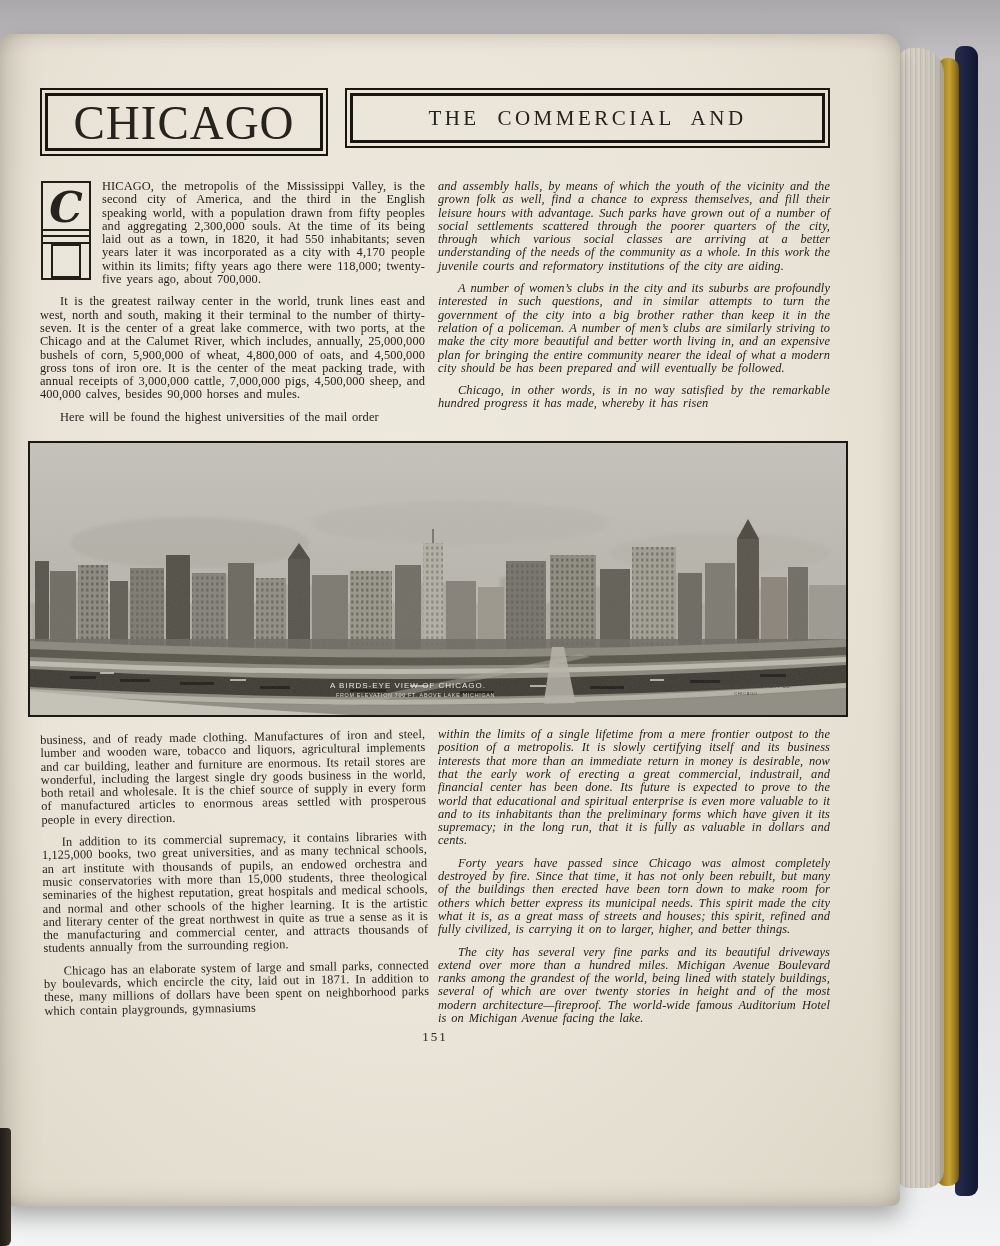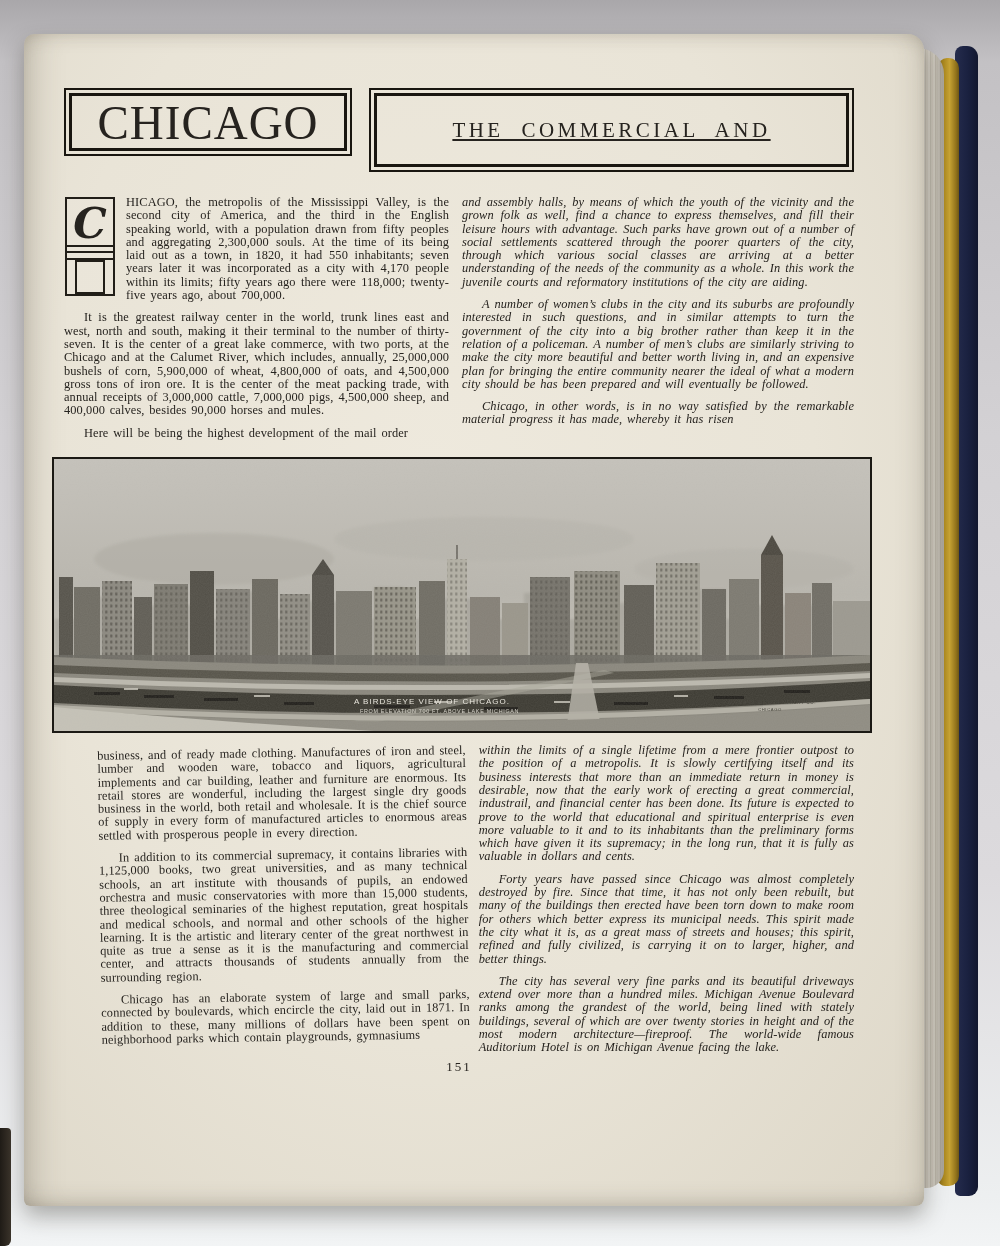--- a/index.html
+++ b/index.html
@@ -15,37 +15,37 @@
     background:linear-gradient(90deg,#7e641a 0%,#a8861e 25%,#c6a233 55%,#93741c 85%,#6e5614 100%);
     border-radius:9px 10px 10px 7px;}
   .page-stack{position:absolute;left:898px;top:48px;width:46px;height:1140px;z-index:3;
     background:
       linear-gradient(90deg,rgba(120,112,98,0) 0%,rgba(120,112,98,.25) 80%,rgba(90,84,72,.45) 100%),
       repeating-linear-gradient(90deg,#e7e3da 0 2px,#cfcabf 2px 3px,#ded9ce 3px 5px);
     border-radius:14px 26px 18px 10px;}
   .left-edge{position:absolute;left:0;top:1128px;width:11px;height:118px;z-index:6;
     background:linear-gradient(90deg,#1f1b16,#3a332a);border-radius:0 4px 6px 0;}
   .page{
-    position:absolute;left:24px;top:34px;width:900px;height:1172px;z-index:4;
+    position:absolute;left:0;top:34px;width:900px;height:1172px;z-index:4;
     background:radial-gradient(ellipse at 45% 38%,#eee9dd 0%,#e9e4d7 55%,#ded8c9 95%);
     border-radius:10px 16px 8px 6px;
     box-shadow:0 10px 22px rgba(40,36,30,.35),
       inset 28px 0 36px -26px rgba(70,60,45,.35),
       inset -20px 0 30px -22px rgba(70,60,45,.28),
       inset 0 -18px 26px -20px rgba(70,60,45,.30),
       inset 0 14px 22px -18px rgba(70,60,45,.25);
   }
   .content{position:absolute;left:40px;top:0;width:790px;}
   
   .masthead{display:flex;gap:17px;margin-top:54px;align-items:stretch;}
   .hbox{border:2px solid #191610;padding:3px;background:transparent;}
   .hbox-inner{border:3px solid #191610;height:100%;box-sizing:border-box;
     display:flex;flex-direction:column;align-items:center;justify-content:center;}
   .hbox-title{width:288px;height:68px;box-sizing:border-box;}
-  .hbox-sub{flex:1;height:84px;box-sizing:border-box;text-decoration:underline;}
+  .hbox-sub{flex:1;height:60px;box-sizing:border-box;}
   .title-text{font-size:47px;letter-spacing:1px;transform:scaleY(1.04);line-height:1;padding:0 6px;}
   .sub-line1{font-size:21px;letter-spacing:3.5px;word-spacing:9px;line-height:1.25;white-space:nowrap;}
   .sub-line2{font-size:21px;letter-spacing:2.5px;word-spacing:3px;line-height:1.2;white-space:nowrap;}
   
   .cols{display:flex;gap:13px;margin-top:24px;}
   .col-l{width:385px;}
   .col-r{width:392px;font-style:italic;}
   .cols p{font-size:12.4px;line-height:13.3px;margin:0 0 9px;text-align:justify;
     word-spacing:1.6px;letter-spacing:.1px;}
   .cols p.ind{text-indent:20px;}
@@ -58,21 +58,21 @@
   .dc-band{height:11px;border-top:2px solid #211e18;border-bottom:2px solid #211e18;
     background:linear-gradient(#211e18,#211e18) center/100% 2px no-repeat;}
   .dc-bottom{flex:1;display:flex;align-items:center;justify-content:center;}
   .dc-square{width:26px;height:30px;border:2.5px solid #211e18;}
   
   .photo{margin:17px 0 0 -12px;width:816px;height:272px;border:2px solid #1b1914;
     background:#bdbab2;position:relative;}
   .photo svg{display:block;}
   .caption{text-align:center;margin-top:13px;font-size:10.8px;letter-spacing:1.1px;
     word-spacing:2px;color:#35322b;}
-  .cols.bottom{margin-top:11px;margin-left:33px;}
+  .cols.bottom{margin-top:11px;}
   .tilt{transform:rotate(-0.9deg);transform-origin:100% 0;}
   .pagenum{text-align:center;margin-top:4px;font-size:13px;font-weight:normal;letter-spacing:2px;}
 </style>
 </head>
 <body>
 
 <div class="cover"></div>
 <div class="gilt"></div>
 <div class="page-stack"></div>
 <div class="left-edge"></div>
@@ -98,26 +98,26 @@
         <p>
           <span class="dropbox">
             <span class="dc-top">C</span>
             <span class="dc-band"></span>
             <span class="dc-bottom">
                 <span class="dc-square"></span>
               </span>
           </span><span>HICAGO, the metropolis of the Mississippi Valley, is the second city of America, and the third in the English speaking world, with a population drawn from fifty peoples and aggregating 2,300,000 souls.  At the time of its being laid out as a town, in 1820, it had 550 inhabitants; seven years later it was incorporated as a city with 4,170 people within its limits; fifty years ago there were 118,000; twenty-five years ago, about 700,000.</span>
         </p>
         <p class="ind">It is the greatest railway center in the world, trunk lines east and west, north and south, making it their terminal to the number of thirty-seven.  It is the center of a great lake commerce, with two ports, at the Chicago and at the Calumet River, which includes, annually, 25,000,000 bushels of corn, 5,900,000 of wheat, 4,800,000 of oats, and 4,500,000 gross tons of iron ore.  It is the center of the meat packing trade, with annual receipts of 3,000,000 cattle, 7,000,000 pigs, 4,500,000 sheep, and 400,000 calves, besides 90,000 horses and mules.</p>
-        <p class="ind">Here will be being the highest development of the mail order</p>
+        <p class="ind">Here will be found the highest universities of the mail order</p>
       </div>
       <div class="col-r">
         <p>and assembly halls, by means of which the youth of the vicinity and the grown folk as well, find a chance to express themselves, and fill their leisure hours with advantage.  Such parks have grown out of a number of social settlements scattered through the poorer quarters of the city, through which various social classes are arriving at a better understanding of the needs of the community as a whole.  In this work the juvenile courts and reformatory institutions of the city are aiding.</p>
         <p class="ind">A number of women’s clubs in the city and its suburbs are profoundly interested in such questions, and in similar attempts to turn the government of the city into a big brother rather than keep it in the relation of a policeman.  A number of men’s clubs are similarly striving to make the city more beautiful and better worth living in, and an expensive plan for bringing the entire community nearer the ideal of what a modern city should be has been prepared and will eventually be followed.</p>
-        <p class="ind">Chicago, in other words, is in no way satisfied by the remarkable material progress it has made, whereby it has risen</p>
+        <p class="ind">Chicago, in other words, is in no way satisfied by the remarkable hundred progress it has made, whereby it has risen</p>
       </div>
     </div>
 
     <div class="photo">
       <svg width="816" height="272" viewBox="0 0 816 272">
         <defs>
           <linearGradient id="sky" x1="0" y1="0" x2="0" y2="1">
             <stop offset="0" stop-color="#c6c3bc"></stop>
             <stop offset="0.5" stop-color="#bab7af"></stop>
             <stop offset="0.8" stop-color="#c8c5bb"></stop>

